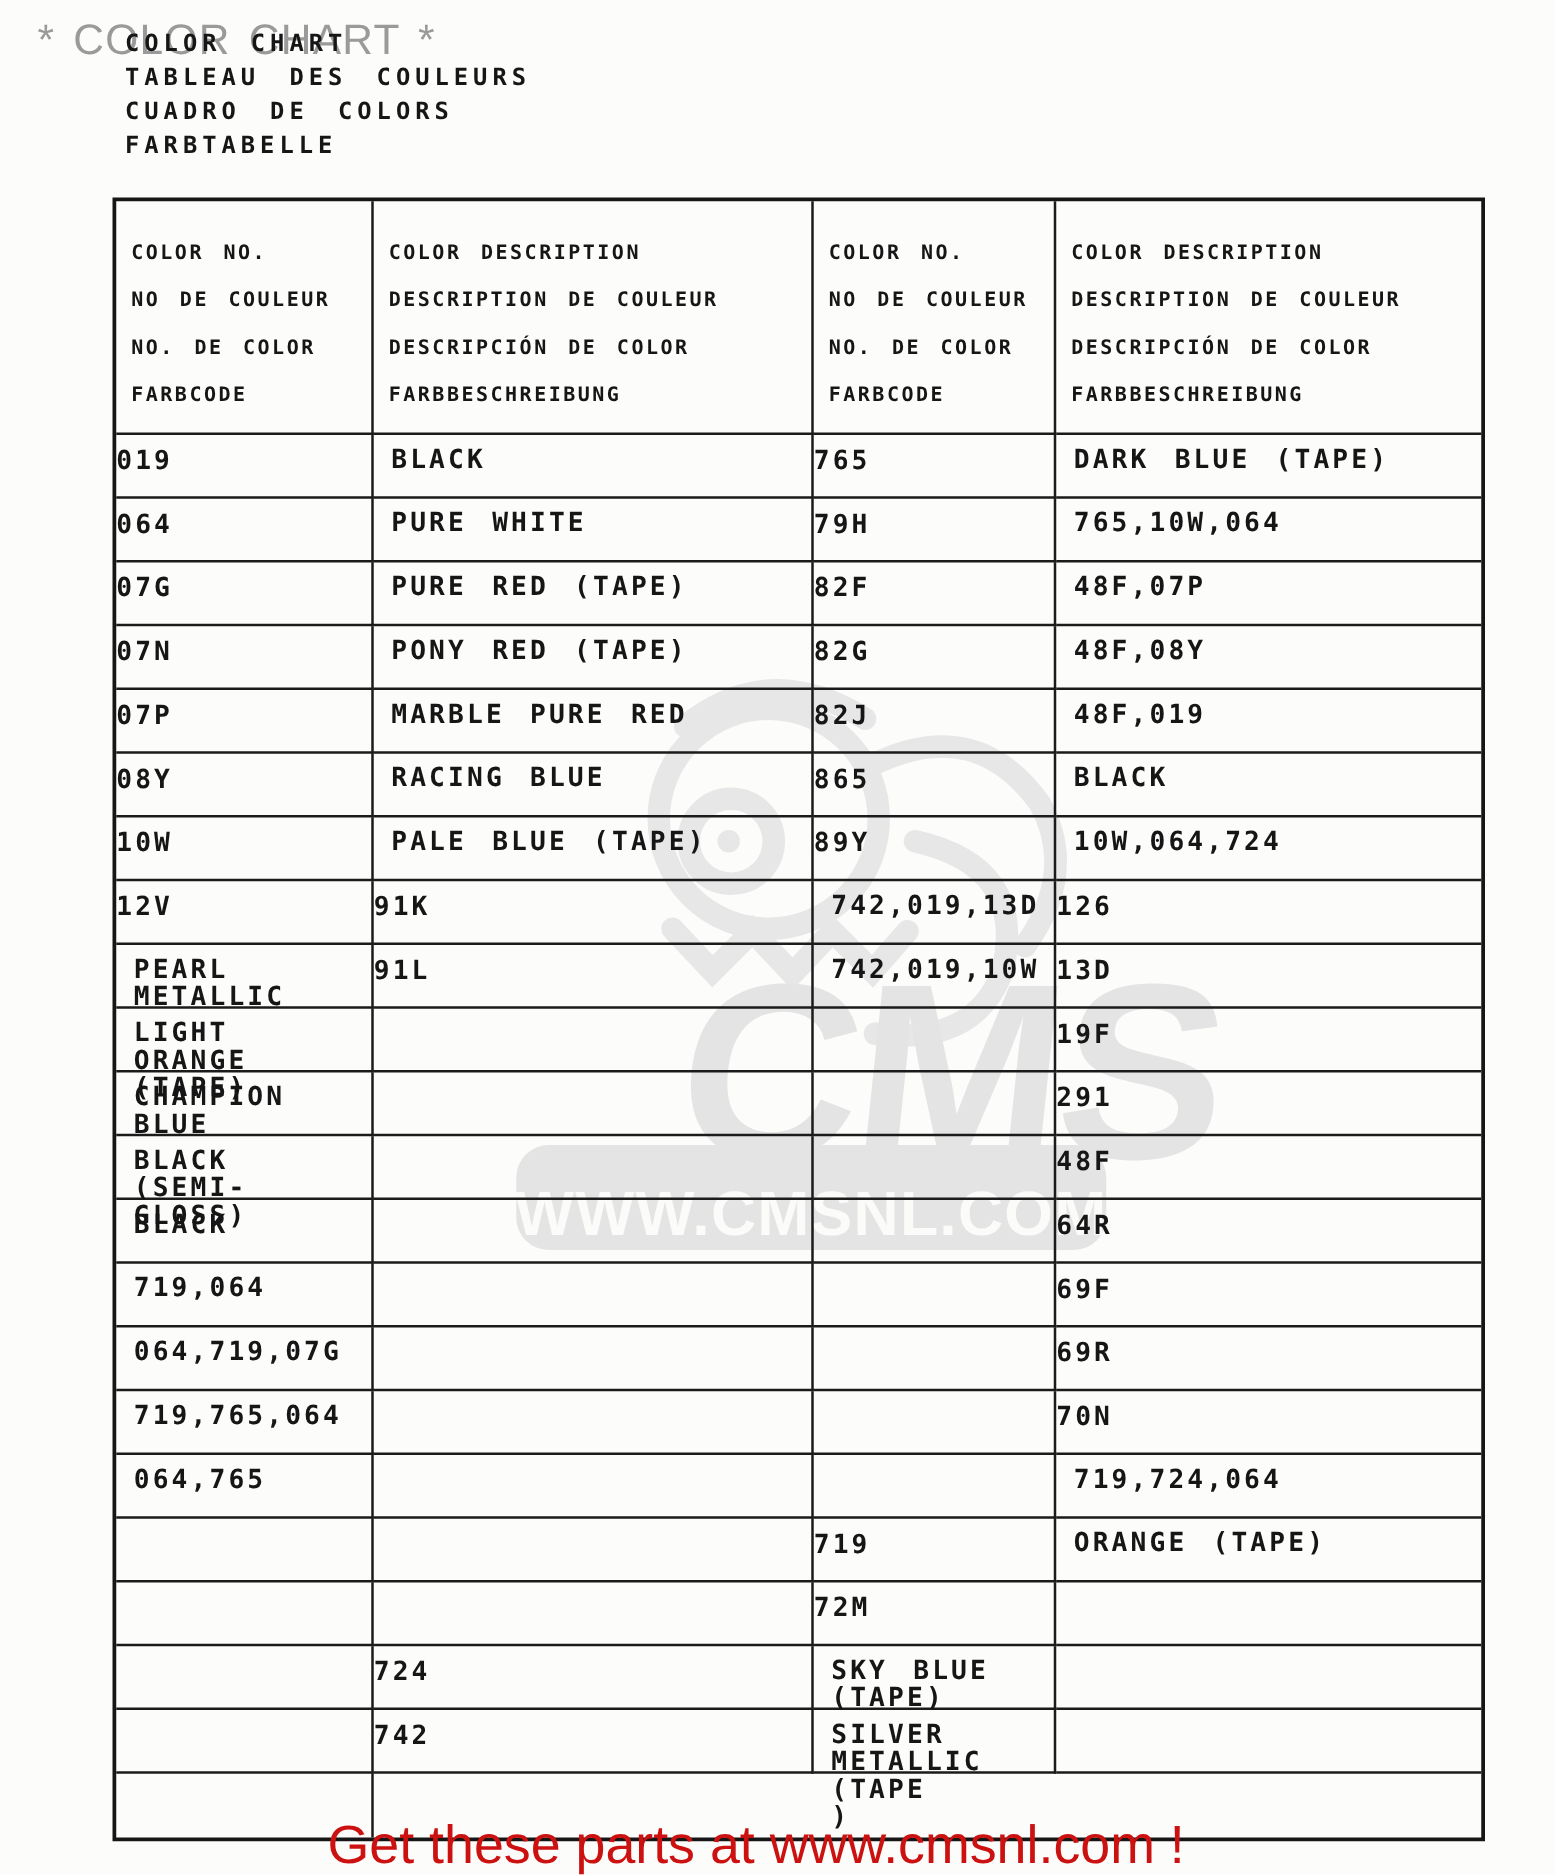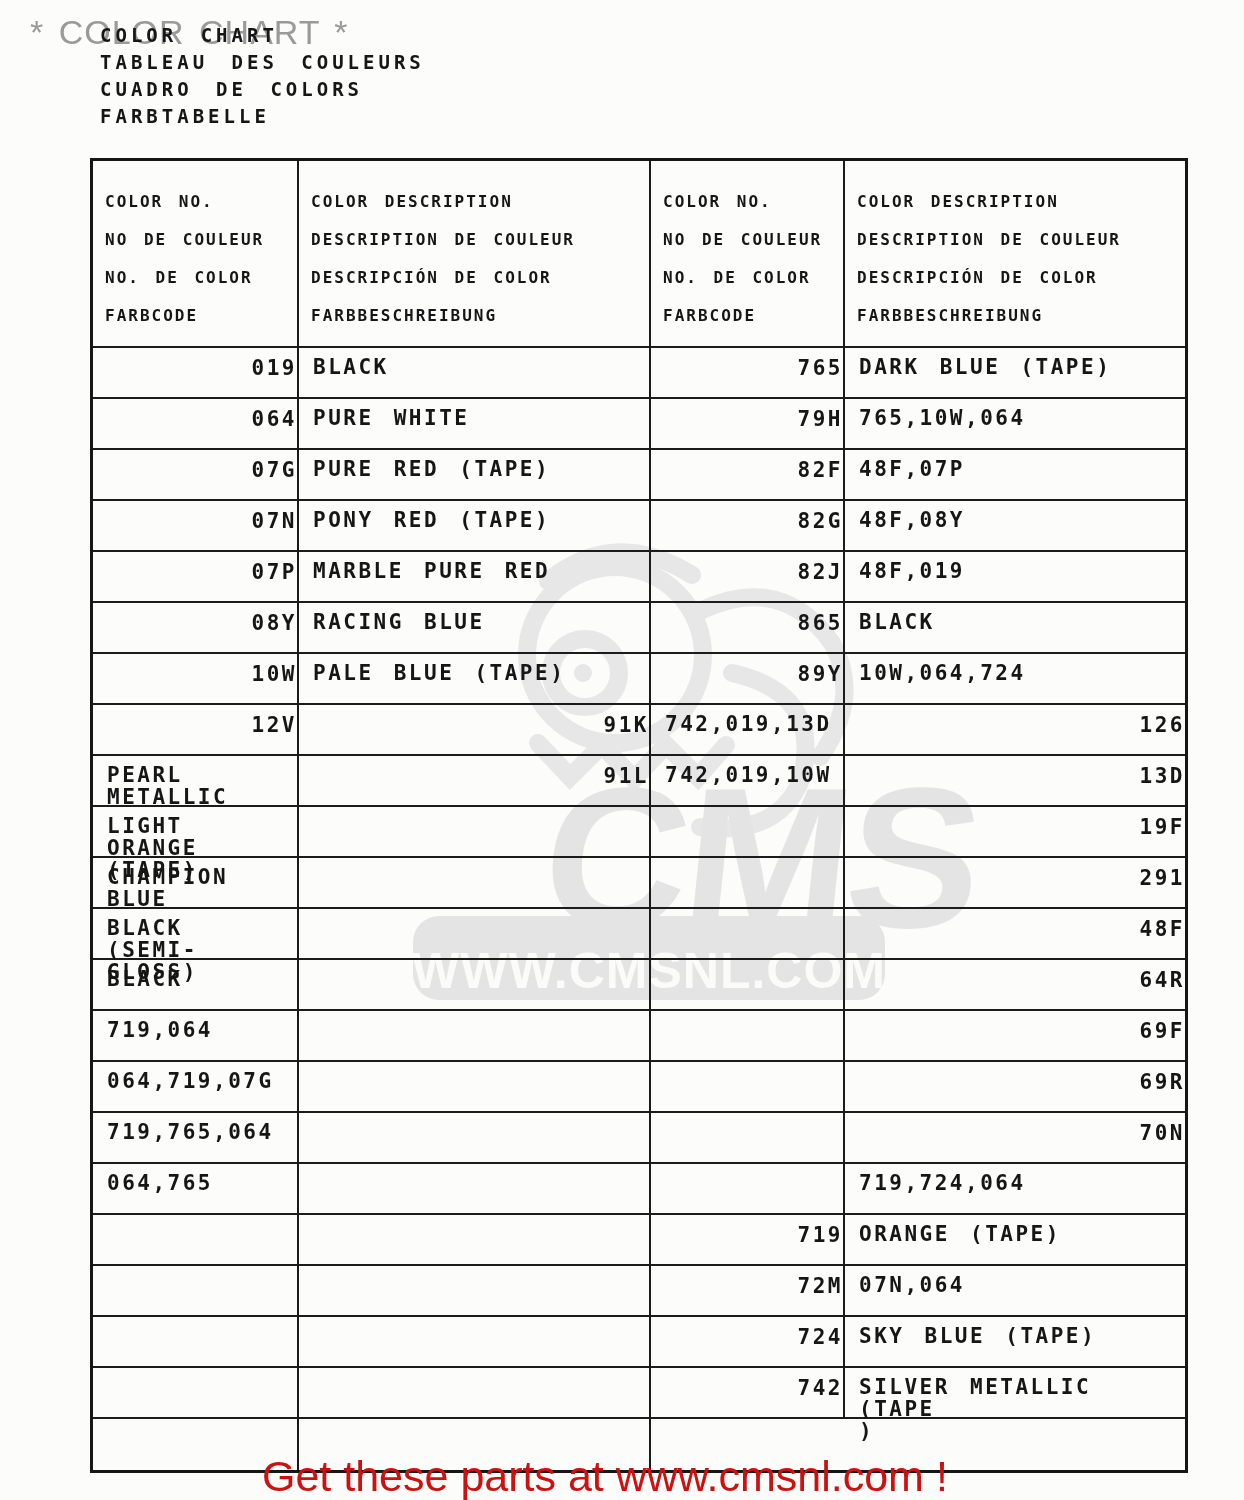--- a/index.html
+++ b/index.html
@@ -89,21 +89,21 @@
   }
   .grid > .cell:nth-child(4n) { border-right: none; }
   .grid > .cell:nth-child(n+89) { border-bottom: none; }
   .hcell {
     padding: 22px 0 0 12px;
     font-size: 16px;
     letter-spacing: 2px;
     word-spacing: 4px;
   }
   .hcell div { line-height: 38px; white-space: nowrap; }
-  .num  { text-align: right; padding-top: 8px; }
+  .num  { text-align: left; padding-top: 8px; }
   .desc { padding: 8px 10px 0 14px; line-height: 22px; white-space: pre-wrap; word-spacing: 5px; }
 
   
   .footer {
     position: absolute;
     left: 262px; top: 1452px;
     font: 400 43px "Liberation Sans", sans-serif;
     color: var(--accent_red, #cc1111);
     z-index: 5;
     white-space: nowrap;
@@ -252,21 +252,20 @@
     <div class="cell desc">719,724,064</div>
     <div class="cell num"></div>
     <div class="cell desc"></div>
 
     <div class="cell num">719</div>
     <div class="cell desc">ORANGE (TAPE)</div>
     <div class="cell num"></div>
     <div class="cell desc"></div>
 
     <div class="cell num">72M</div>
-    <div class="cell desc">07N,064</div>
     <div class="cell num"></div>
     <div class="cell desc"></div>
 
     <div class="cell num">724</div>
     <div class="cell desc">SKY BLUE (TAPE)</div>
     <div class="cell num"></div>
     <div class="cell desc"></div>
 
     <div class="cell num">742</div>
     <div class="cell desc">SILVER METALLIC (TAPE

